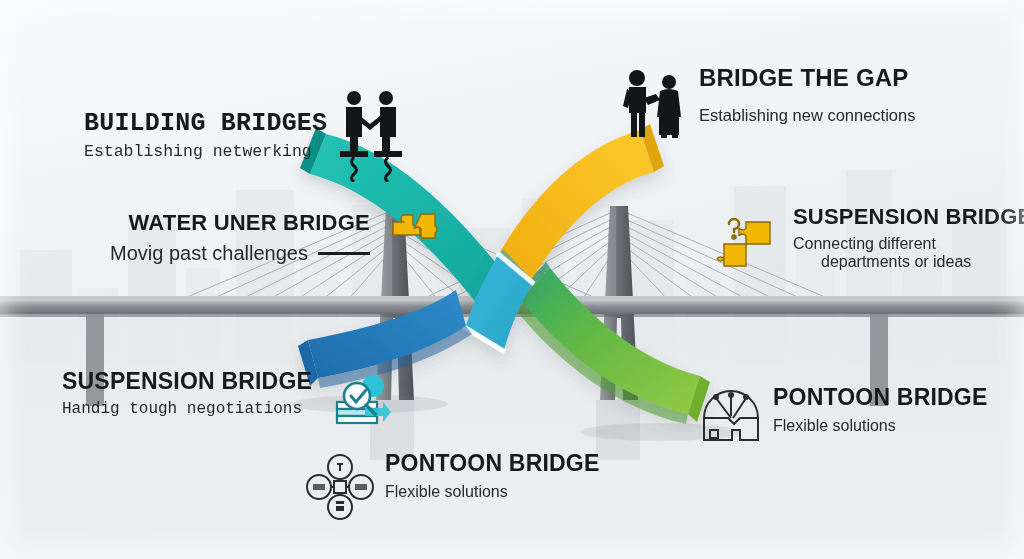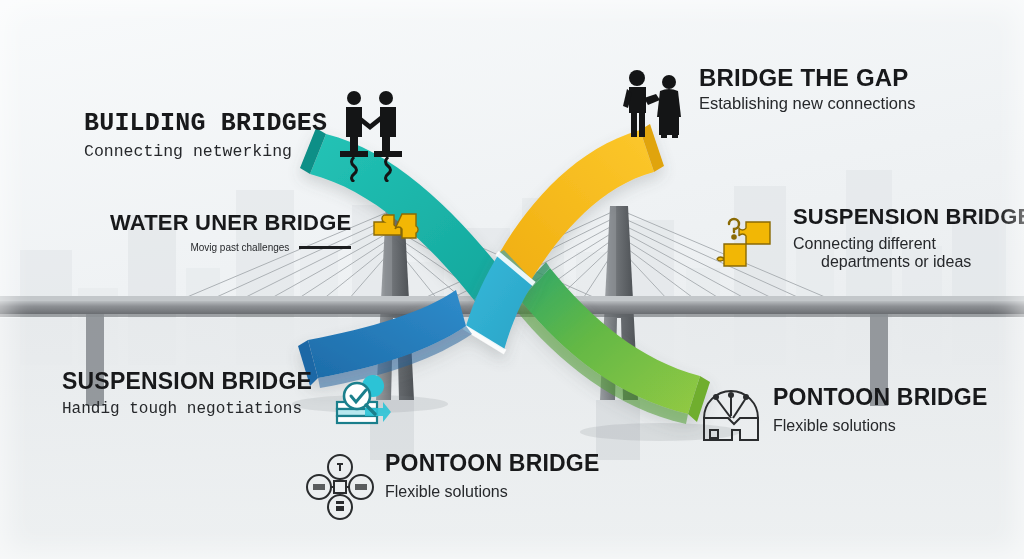--- a/index.html
+++ b/index.html
@@ -215,21 +215,21 @@
                C 388 376, 436 358, 472 334 Z" fill="#15619c" opacity="0.5"></path>
     </g>
 
     <path d="M474 300 L500 268 L520 300 L504 324 Z" fill="#1ab3ab" opacity="0.0"></path>
   </svg>
 
   <div class="cap ic-right" style="left:84px;top:90px;font-family:Liberation Mono, monospace;">
     <div class="row">
       <div class="txtblk">
         <div class="ttl" style="font-size:25px;">BUILDING BRIDGES</div>
-        <div class="sub" style="font-size:16.5px;margin-top:7px;">Connecting netwerking</div>
+        <div class="sub" style="font-size:16.5px;margin-top:7px;">Establishing netwerking</div>
       </div>
       <svg class="svgicon" width="70" height="96" viewBox="0 0 70 96" style="margin-top:-4px;">
         <g fill="#141516">
           <circle cx="18" cy="12" r="7"></circle>
             <circle cx="50" cy="12" r="7"></circle>
           <path d="M10 21h16v30h-16z"></path>
             <path d="M44 21h16v30h-16z"></path>
           <path d="M24 30 L34 38 L44 30 L44 36 L34 44 L24 36 Z"></path>
           <rect x="14" y="51" width="8" height="14"></rect>
             <rect x="46" y="51" width="8" height="14"></rect>
@@ -256,31 +256,31 @@
           <circle cx="49" cy="14" r="7"></circle>
           <path d="M40 23 q9-4 18 0 l3 26 h-24 z"></path>
           <path d="M39 49h20v18h-20z"></path>
           <path d="M41 67h6v3h-6z"></path>
             <path d="M52 67h6v3h-6z"></path>
           <path d="M24 30 L36 26 L40 32 L28 37 Z"></path>
         </g>
       </svg>
       <div class="txtblk">
         <div class="ttl" style="font-size:24px;">BRIDGE THE GAP</div>
-        <div class="sub" style="font-size:16.5px;margin-top:4px;">Establishing new connections</div>
+        <div class="sub" style="font-size:16.5px;margin-top:16px;">Establishing new connections</div>
       </div>
     </div>
   </div>
 
   <div class="cap" style="left:98px;top:212px;">
     <div class="r-row" style="align-items:flex-start;margin-left:12px;">
       <div class="txtblk" style="align-items:flex-end;">
         <div class="ttl" style="font-size:22px;">WATER UNER BRIDGE</div>
         <div style="display:flex;align-items:center;margin-top:8px;">
-          <span class="sub" style="font-size:10px;">Movig past challenges</span>
+          <span class="sub" style="font-size:20px;">Movig past challenges</span>
           <span class="dash"></span>
         </div>
       </div>
       <svg class="svgicon" width="58" height="42" viewBox="0 0 58 42" style="margin-left:8px;margin-top:-2px;">
         <g fill="#f2b705" stroke="#8a6a04" stroke-width="1.4">
           <path d="M4 12 h10 a4 4 0 0 1 0 -7 a4 4 0 0 1 0 -0 h10 v10 a4 4 0 0 0 7 0 a4 4 0 0 0 0 0 v10 H4 Z"></path>
           <path d="M32 4 h14 v12 a4 4 0 0 1 0 7 v5 H32 v-9 a4 4 0 0 0 -7 0 a4 4 0 0 0 0 0 Z"></path>
         </g>
       </svg>
     </div>

